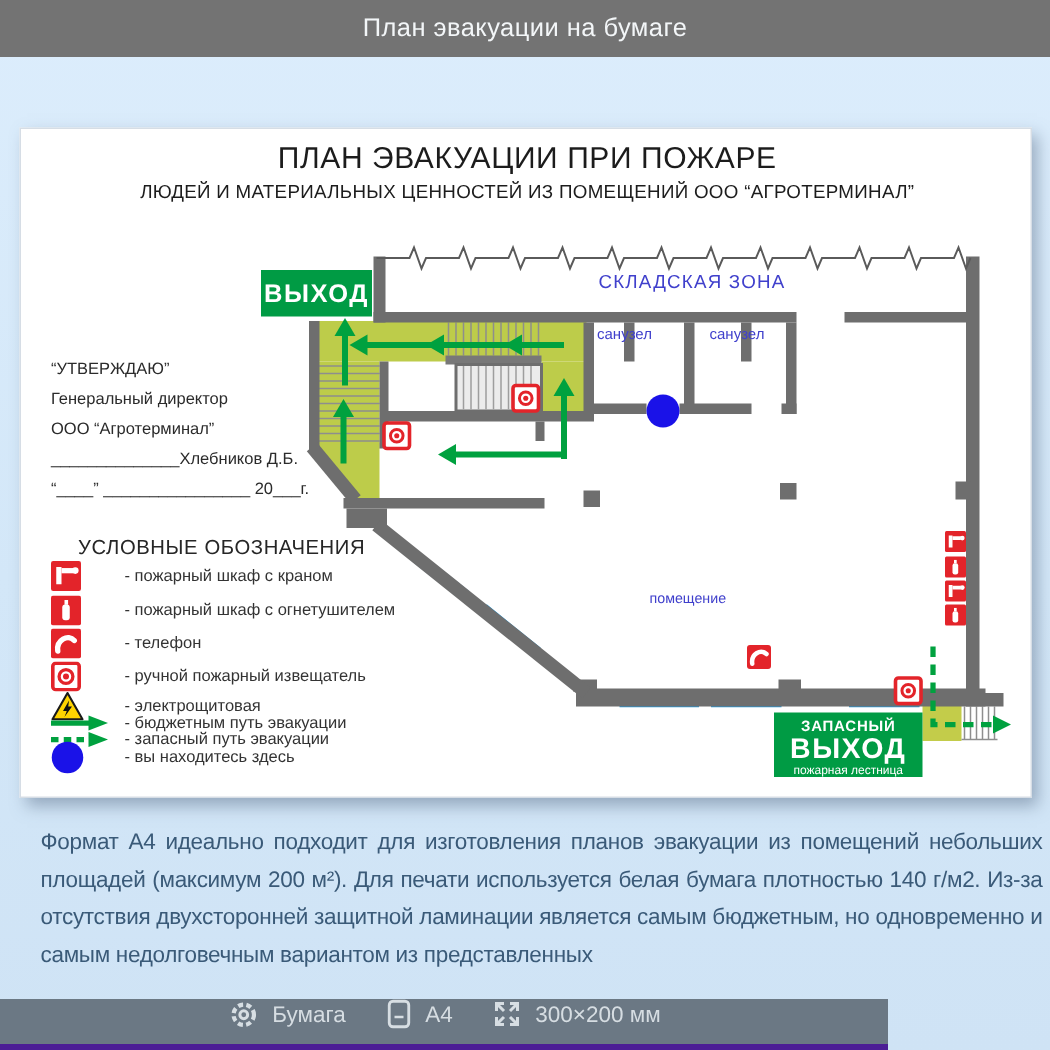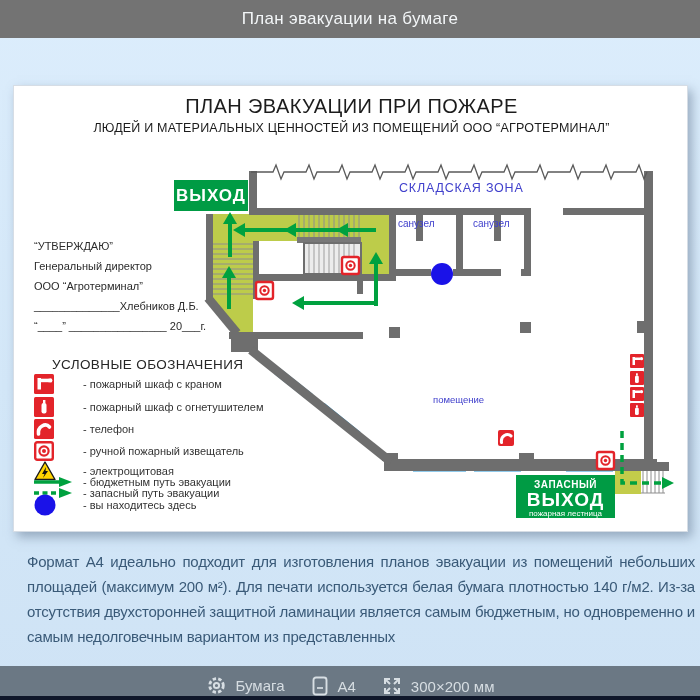--- a/index.html
+++ b/index.html
@@ -43,22 +43,22 @@
   .legend-title { position:absolute; left:38px; top:271px; width:200px; font-size:13.5px;
                   color:#262626; letter-spacing:.4px; }
   .lrow { position:absolute; left:20px; height:20px; display:flex; align-items:center; }
   .lrow .lic { width:22px; display:flex; justify-content:flex-start; }
   .lrow .ltext { position:absolute; left:49px; font-size:11px; color:#333; white-space:nowrap; }
   .lrow-arrow .ltext { left:49px; }
 
   .desc { position:absolute; left:16px; top:549px; width:668px; font-size:15px; line-height:25px;
           color:#3a5a78; text-align:justify; letter-spacing:-.2px;margin-left:11px; }
 
-  .bottombar { position:absolute; left:0; top:666px; width:700px; height:34px; background:#6b7884;
-               border-bottom:4px solid #0f172a; display:flex; align-items:flex-end; justify-content:center;
+  .bottombar { position:absolute; left:0; top:666px; width:592px; height:34px; background:#6b7884;
+               border-bottom:4px solid #4c1d95; display:flex; align-items:flex-start; justify-content:center;
                gap:26px; color:#d6dde2; font-size:15px; }
   .spec { display:flex; align-items:center; gap:9px; }
 </style>
 </head>
 <body>
 
 <header class="topbar">
   <span>План эвакуации на бумаге</span>
 </header>
 

